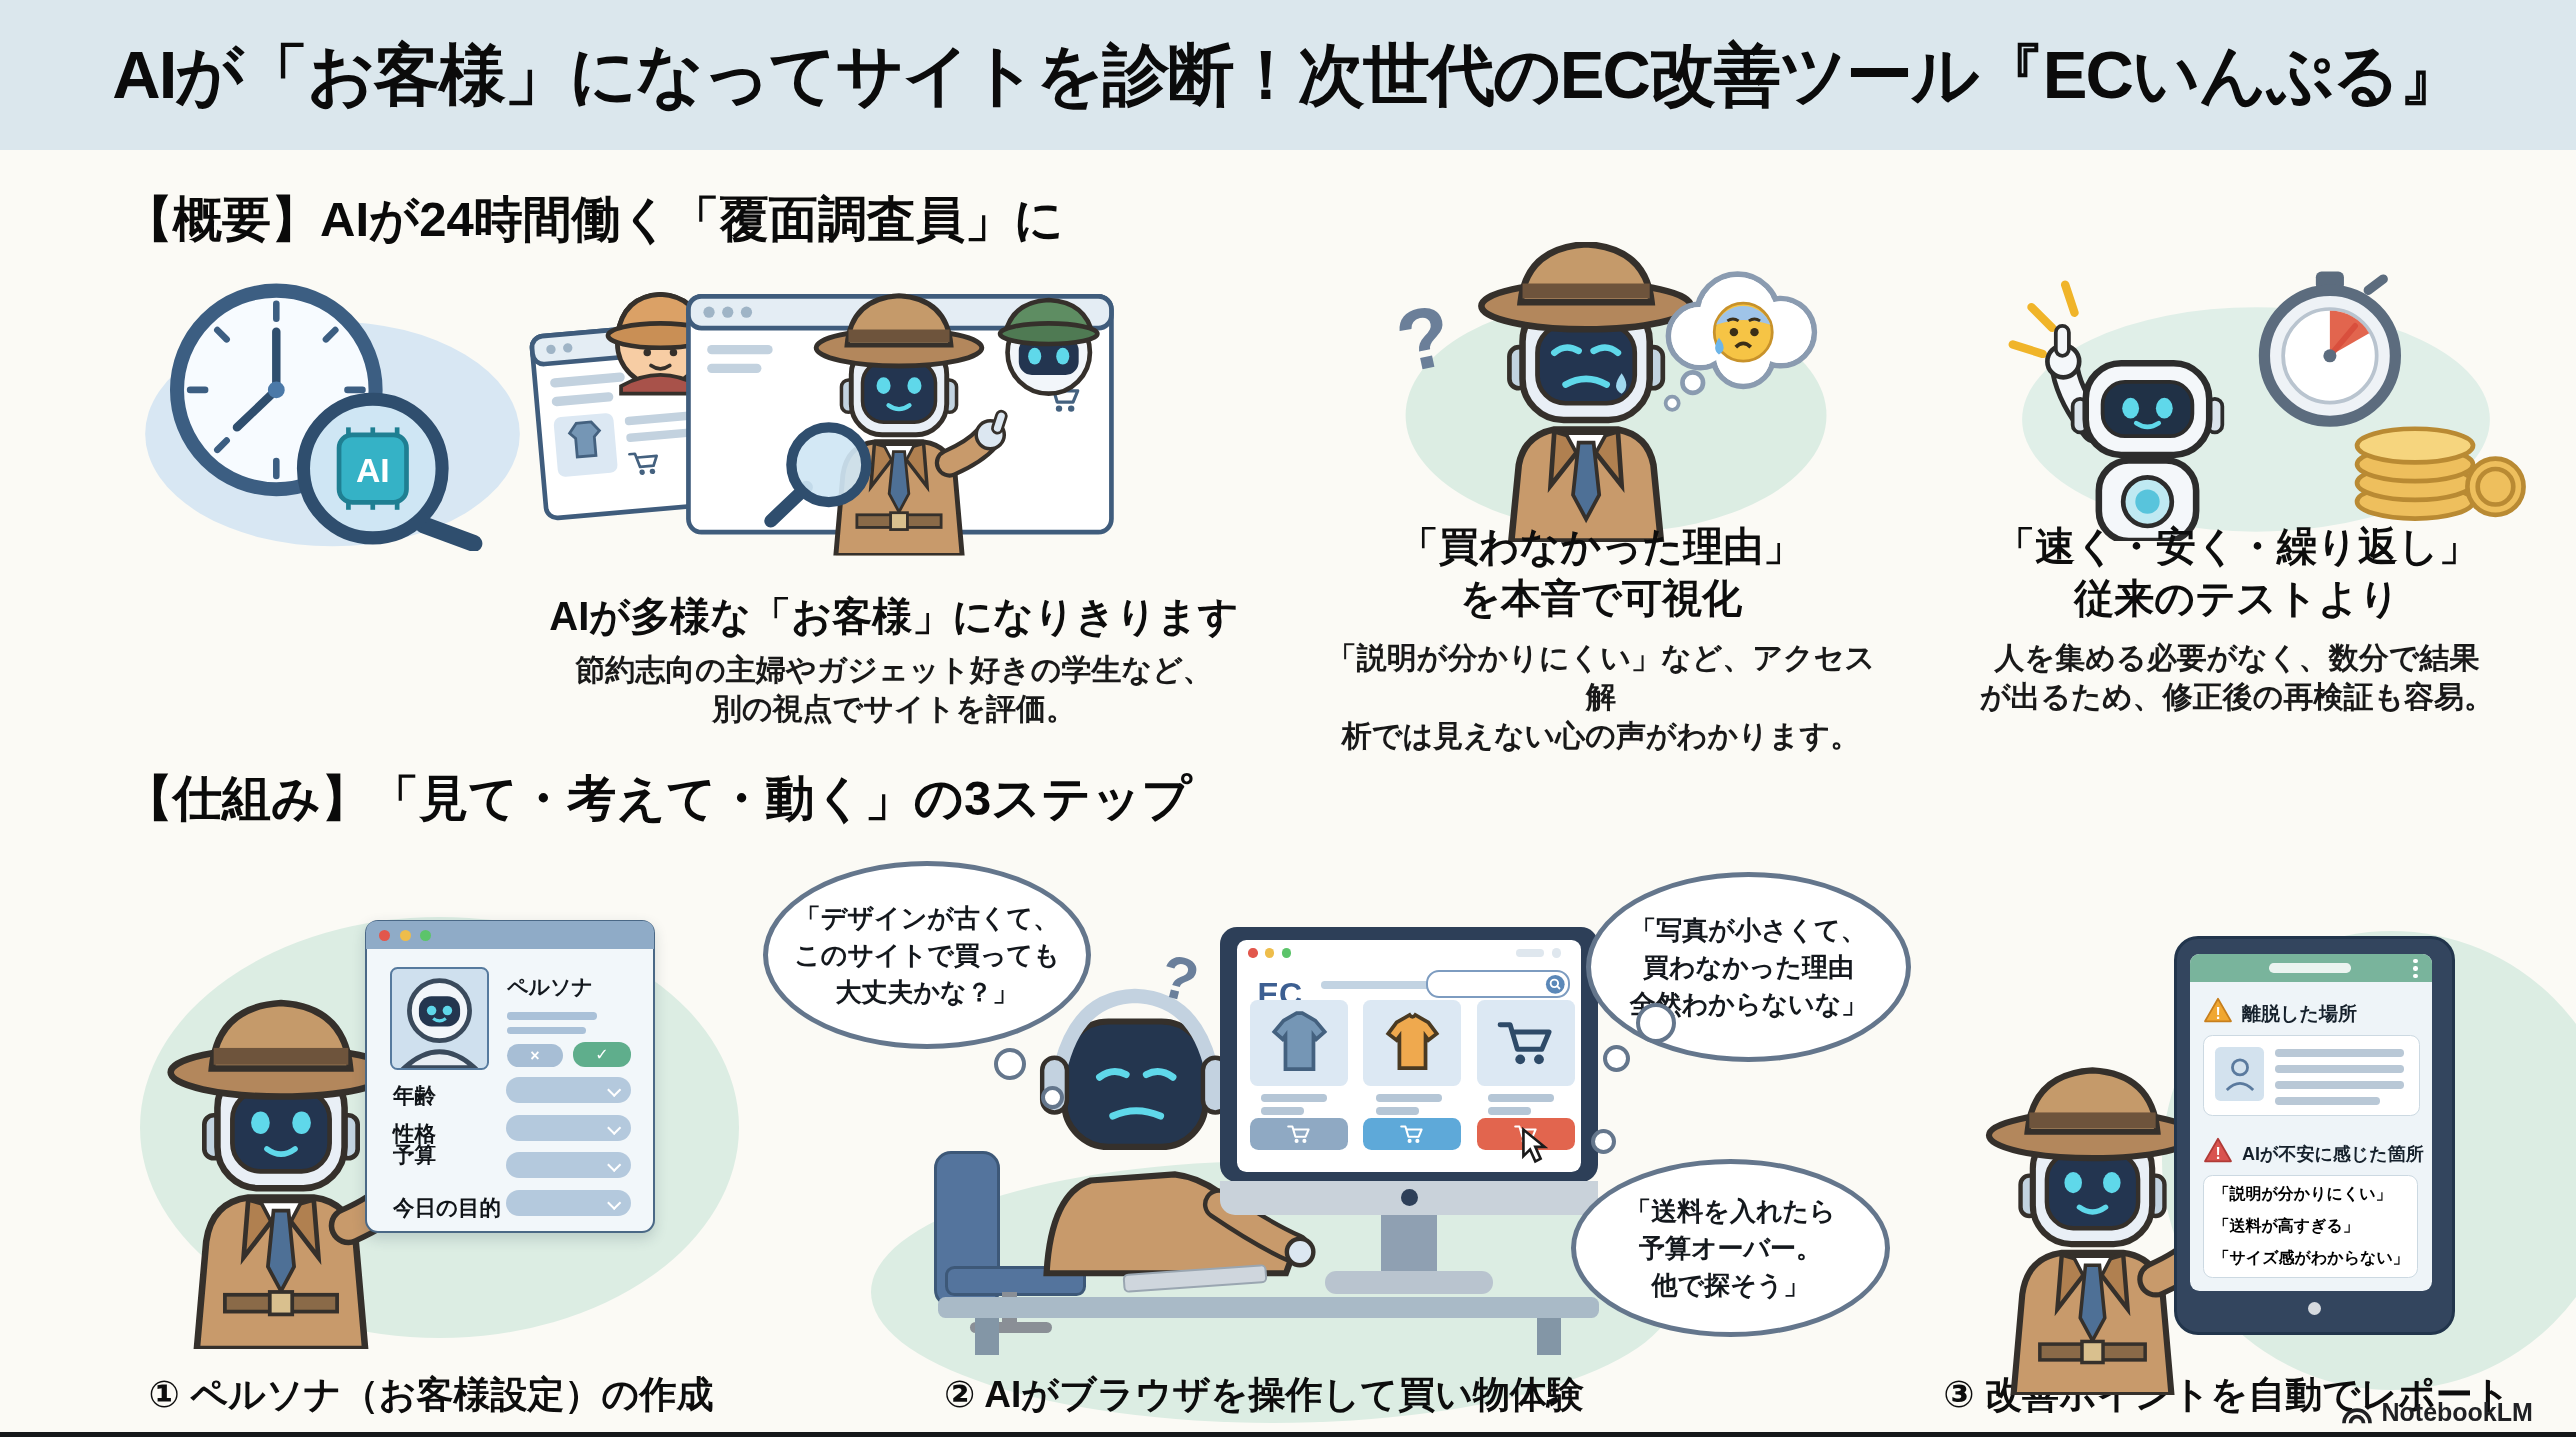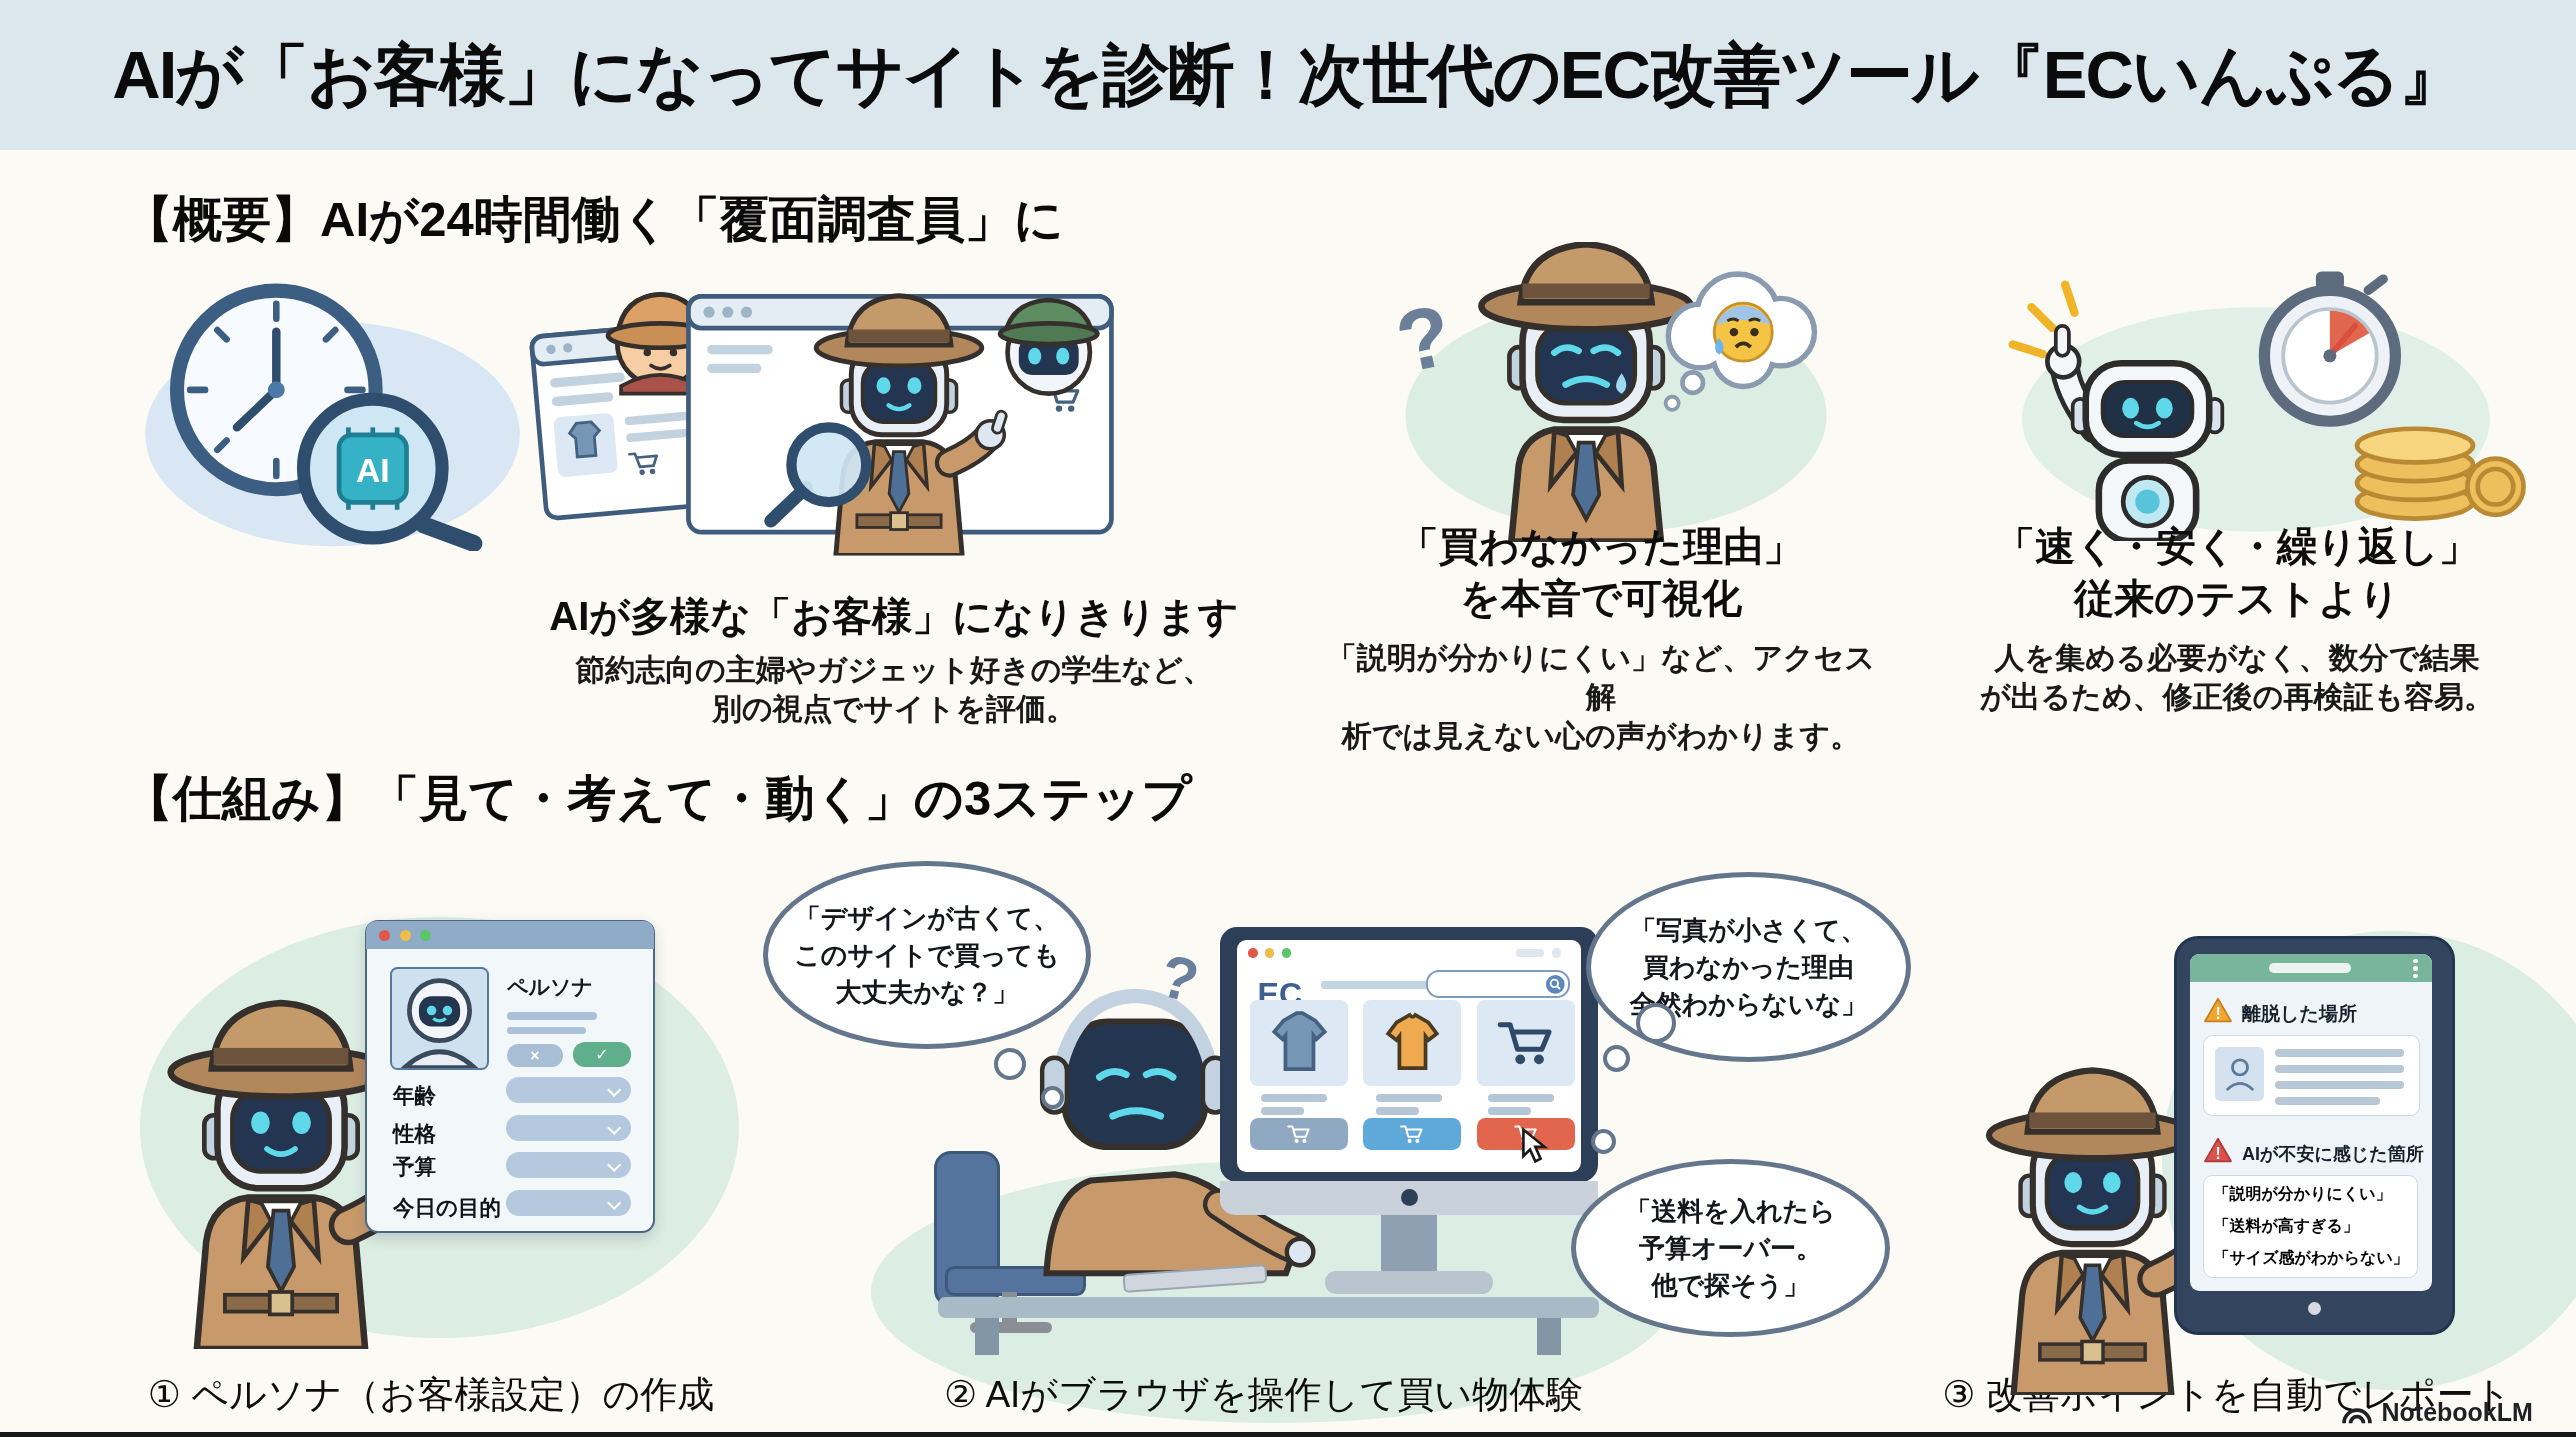--- a/index.html
+++ b/index.html
@@ -6,21 +6,21 @@
   body{font-family:"Liberation Sans","DejaVu Sans",sans-serif;}
   .page{position:relative;width:2576px;height:1438px;background:#fbfaf5;overflow:hidden;}
   .abs{position:absolute;}
   .ctr{display:flex;align-items:center;justify-content:center;}
   .nowrap{white-space:nowrap;}
   .banner{left:0;top:0;width:2576px;height:150px;background:#dbe7ed;}
   .banner h1{margin:0;width:100%;text-align:center;line-height:150px;font-size:67px;font-weight:900;letter-spacing:-1.9px;color:#0b0b0b;}
   .h2{font-size:49px;font-weight:900;color:#0a0a0a;}
   .feat-title{font-size:40px;font-weight:900;color:#0d0d0d;text-align:center;line-height:52px;}
   .feat-body{font-size:30px;font-weight:700;color:#191919;text-align:center;line-height:39px;}
-  .caption{font-size:37px;font-weight:400;color:#0d0d0d;text-align:center;}
+  .caption{font-size:37px;font-weight:700;color:#0d0d0d;text-align:center;}
   .bubble{background:#ffffff;border:5.6px solid #64768c;border-radius:50%;display:flex;flex-direction:column;align-items:center;justify-content:center;z-index:6;}
   .bubble div{font-size:26px;font-weight:800;color:#14181d;line-height:37px;white-space:nowrap;}
   .tail{background:#fff;border:4.7px solid #64768c;border-radius:50%;z-index:6;}
   .blob{border-radius:50%;}
   .pwin{background:#f2f7fa;border:2.8px solid #4a6886;border-radius:13px;box-shadow:0 5.6px 13px rgba(40,60,80,.18);z-index:4;}
   .pwin .tbar{position:absolute;left:-0.9px;top:-0.9px;width:calc(100% + 1.9px);height:28px;background:#8fabc7;border-radius:10.3px 10.3px 0 0;}
   .dot{border-radius:50%;position:absolute;}
   .plabel{font-size:21.5px;font-weight:800;color:#101418;}
   .psel{position:absolute;background:#b4c9dd;border-radius:13px;height:26px;width:125px;}
   .chev{position:absolute;right:11.2px;top:7.5px;width:8.4px;height:8.4px;border-right:2.8px solid #fff;border-bottom:2.8px solid #fff;transform:rotate(45deg);}
@@ -298,21 +298,21 @@
     <span class="pill" style="left:140px;top:122px;width:56px;height:23.4px;background:#a7bed5;font-size:16px;">×</span>
     <span class="pill" style="left:206px;top:120px;width:58px;height:25px;background:#5fae8c;font-size:16px;">✓</span>
     <span class="abs plabel nowrap" style="left:26px;top:159px;">年齢</span>
     <div class="psel" style="left:139px;top:155px;">
         <span class="chev"></span>
       </div>
     <span class="abs plabel nowrap" style="left:26px;top:197px;">性格</span>
     <div class="psel" style="left:139px;top:193px;">
         <span class="chev"></span>
       </div>
-    <span class="abs plabel nowrap" style="left:26px;top:230px;">予算</span>
+    <span class="abs plabel nowrap" style="left:26px;top:218px;">予算</span>
     <div class="psel" style="left:139px;top:230px;">
         <span class="chev"></span>
       </div>
     <span class="abs plabel nowrap" style="left:26px;top:271px;">今日の目的</span>
     <div class="psel" style="left:139px;top:268px;">
         <span class="chev"></span>
       </div>
   </div>
   <div class="abs caption nowrap" style="left:122px;top:1370px;width:618px;">① ペルソナ（お客様設定）の作成</div>
 

